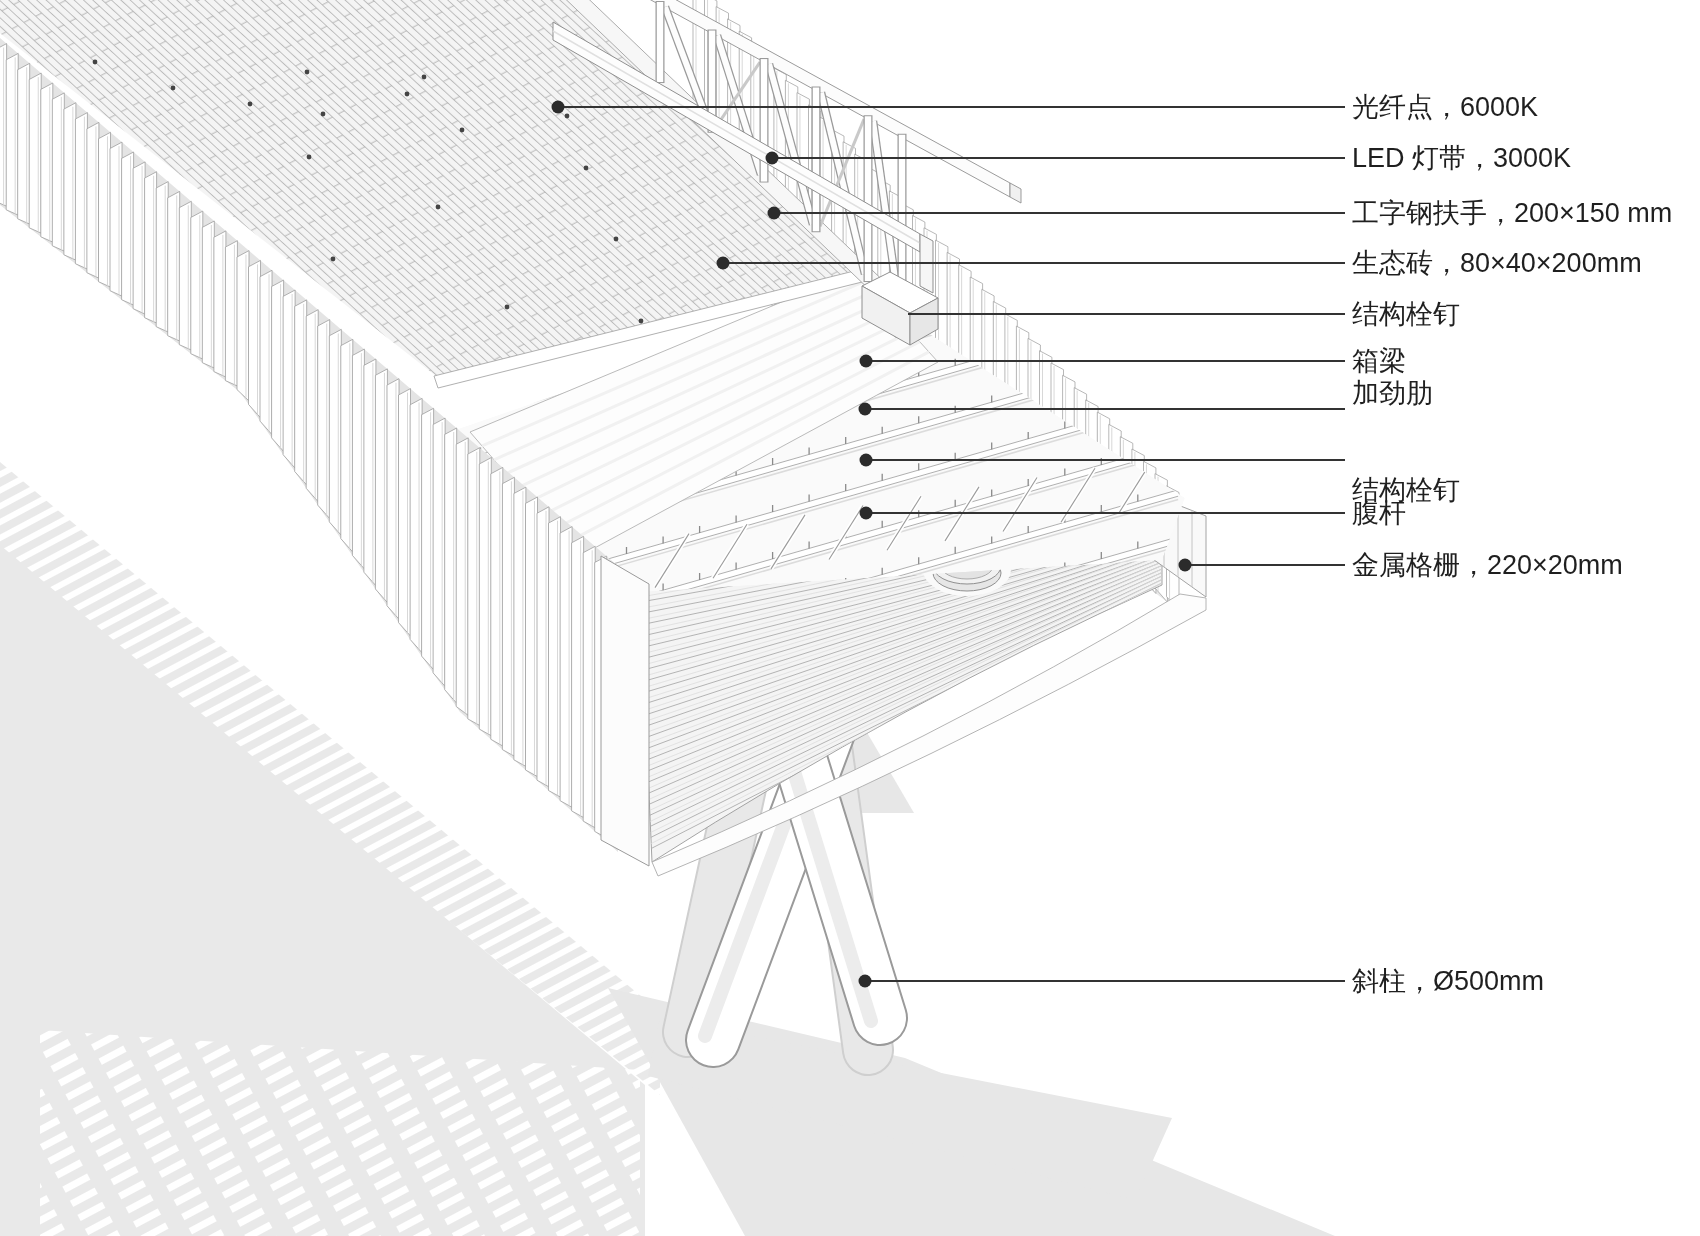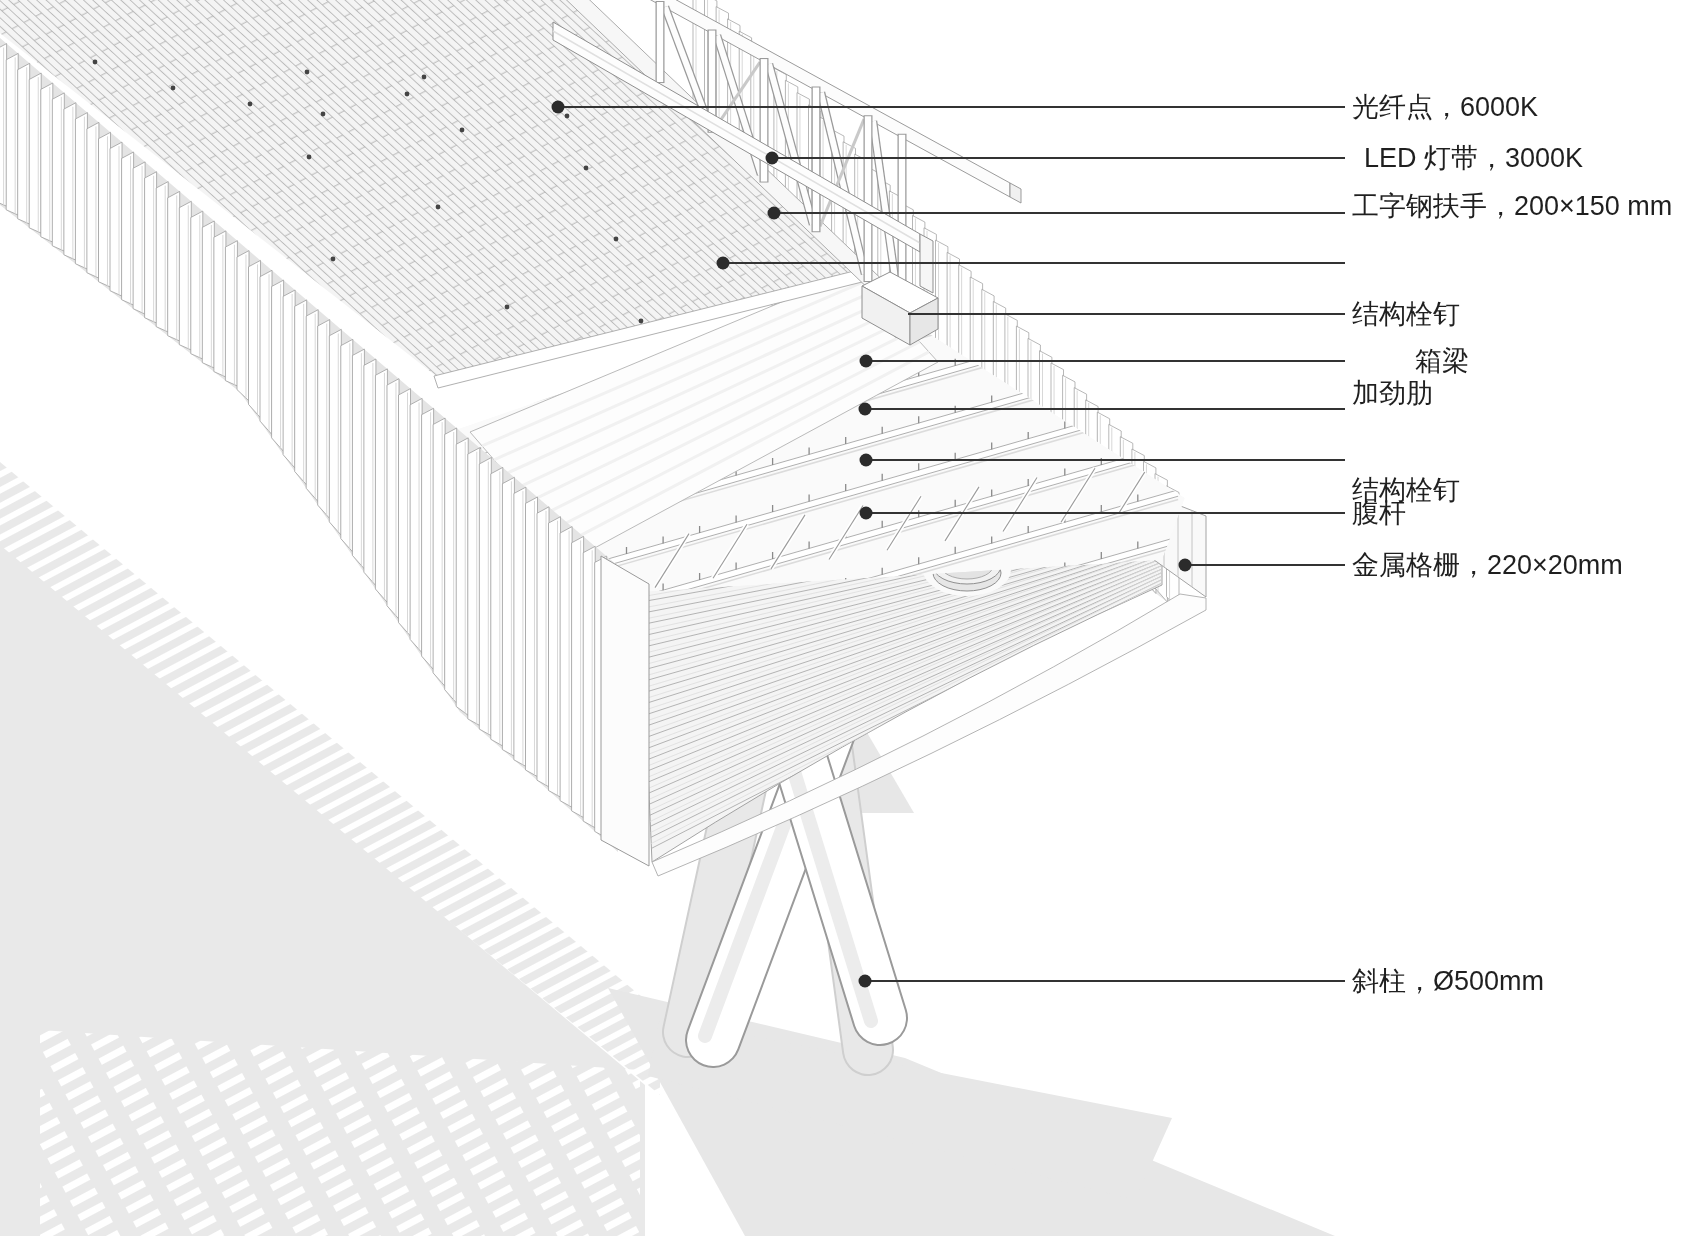--- a/index.html
+++ b/index.html
@@ -499,23 +499,24 @@
         <line stroke="#333333" stroke-width="2" x1="866" y1="513" x2="1345" y2="513"></line>
         <circle cx="866" cy="513" r="6.5" fill="#2b2b2b"></circle>
         <line stroke="#333333" stroke-width="2" x1="1185" y1="565" x2="1345" y2="565"></line>
         <circle cx="1185" cy="565" r="6.5" fill="#2b2b2b"></circle>
         <line stroke="#333333" stroke-width="2" x1="865" y1="981" x2="1345" y2="981"></line>
         <circle cx="865" cy="981" r="6.5" fill="#2b2b2b"></circle>
       </g>
     </svg>
   <div class="labels" id="labels">
       <div class="ann" style="top: 91px; left: 1352px;">光纤点，6000K</div>
-      <div class="ann" style="top: 142px; left: 1352px; margin-left: 12px;">LED 灯带，3000K</div>
-      <div class="ann" style="top: 190px; left: 1352px;">工字钢扶手，200×150 mm</div>
+      <div class="ann" style="top: 142px; left: 1352px;">LED 灯带，3000K</div>
+      <div class="ann" style="top: 197px; left: 1352px;">工字钢扶手，200×150 mm</div>
+      <div class="ann" style="top: 247px; left: 1352px;">生态砖，80×40×200mm</div>
       <div class="ann" style="top: 298px; left: 1352px;">结构栓钉</div>
-      <div class="ann" style="top: 345px; left: 1415px;">箱梁</div>
+      <div class="ann" style="top: 345px; left: 1352px;">箱梁</div>
       <div class="ann" style="top: 377px; left: 1352px; text-align: right;">加劲肋</div>
       <div class="ann" style="top: 444px; left: 1352px; margin-top: 30px;">结构栓钉</div>
       <div class="ann" style="top: 497px; left: 1352px;">腹杆</div>
       <div class="ann" style="top: 549px; left: 1352px;">金属格栅，220×20mm</div>
       <div class="ann" style="top: 965px; left: 1352px; text-align: right;">斜柱，Ø500mm</div>
     </div>
 </div>
 
 </body></html>

